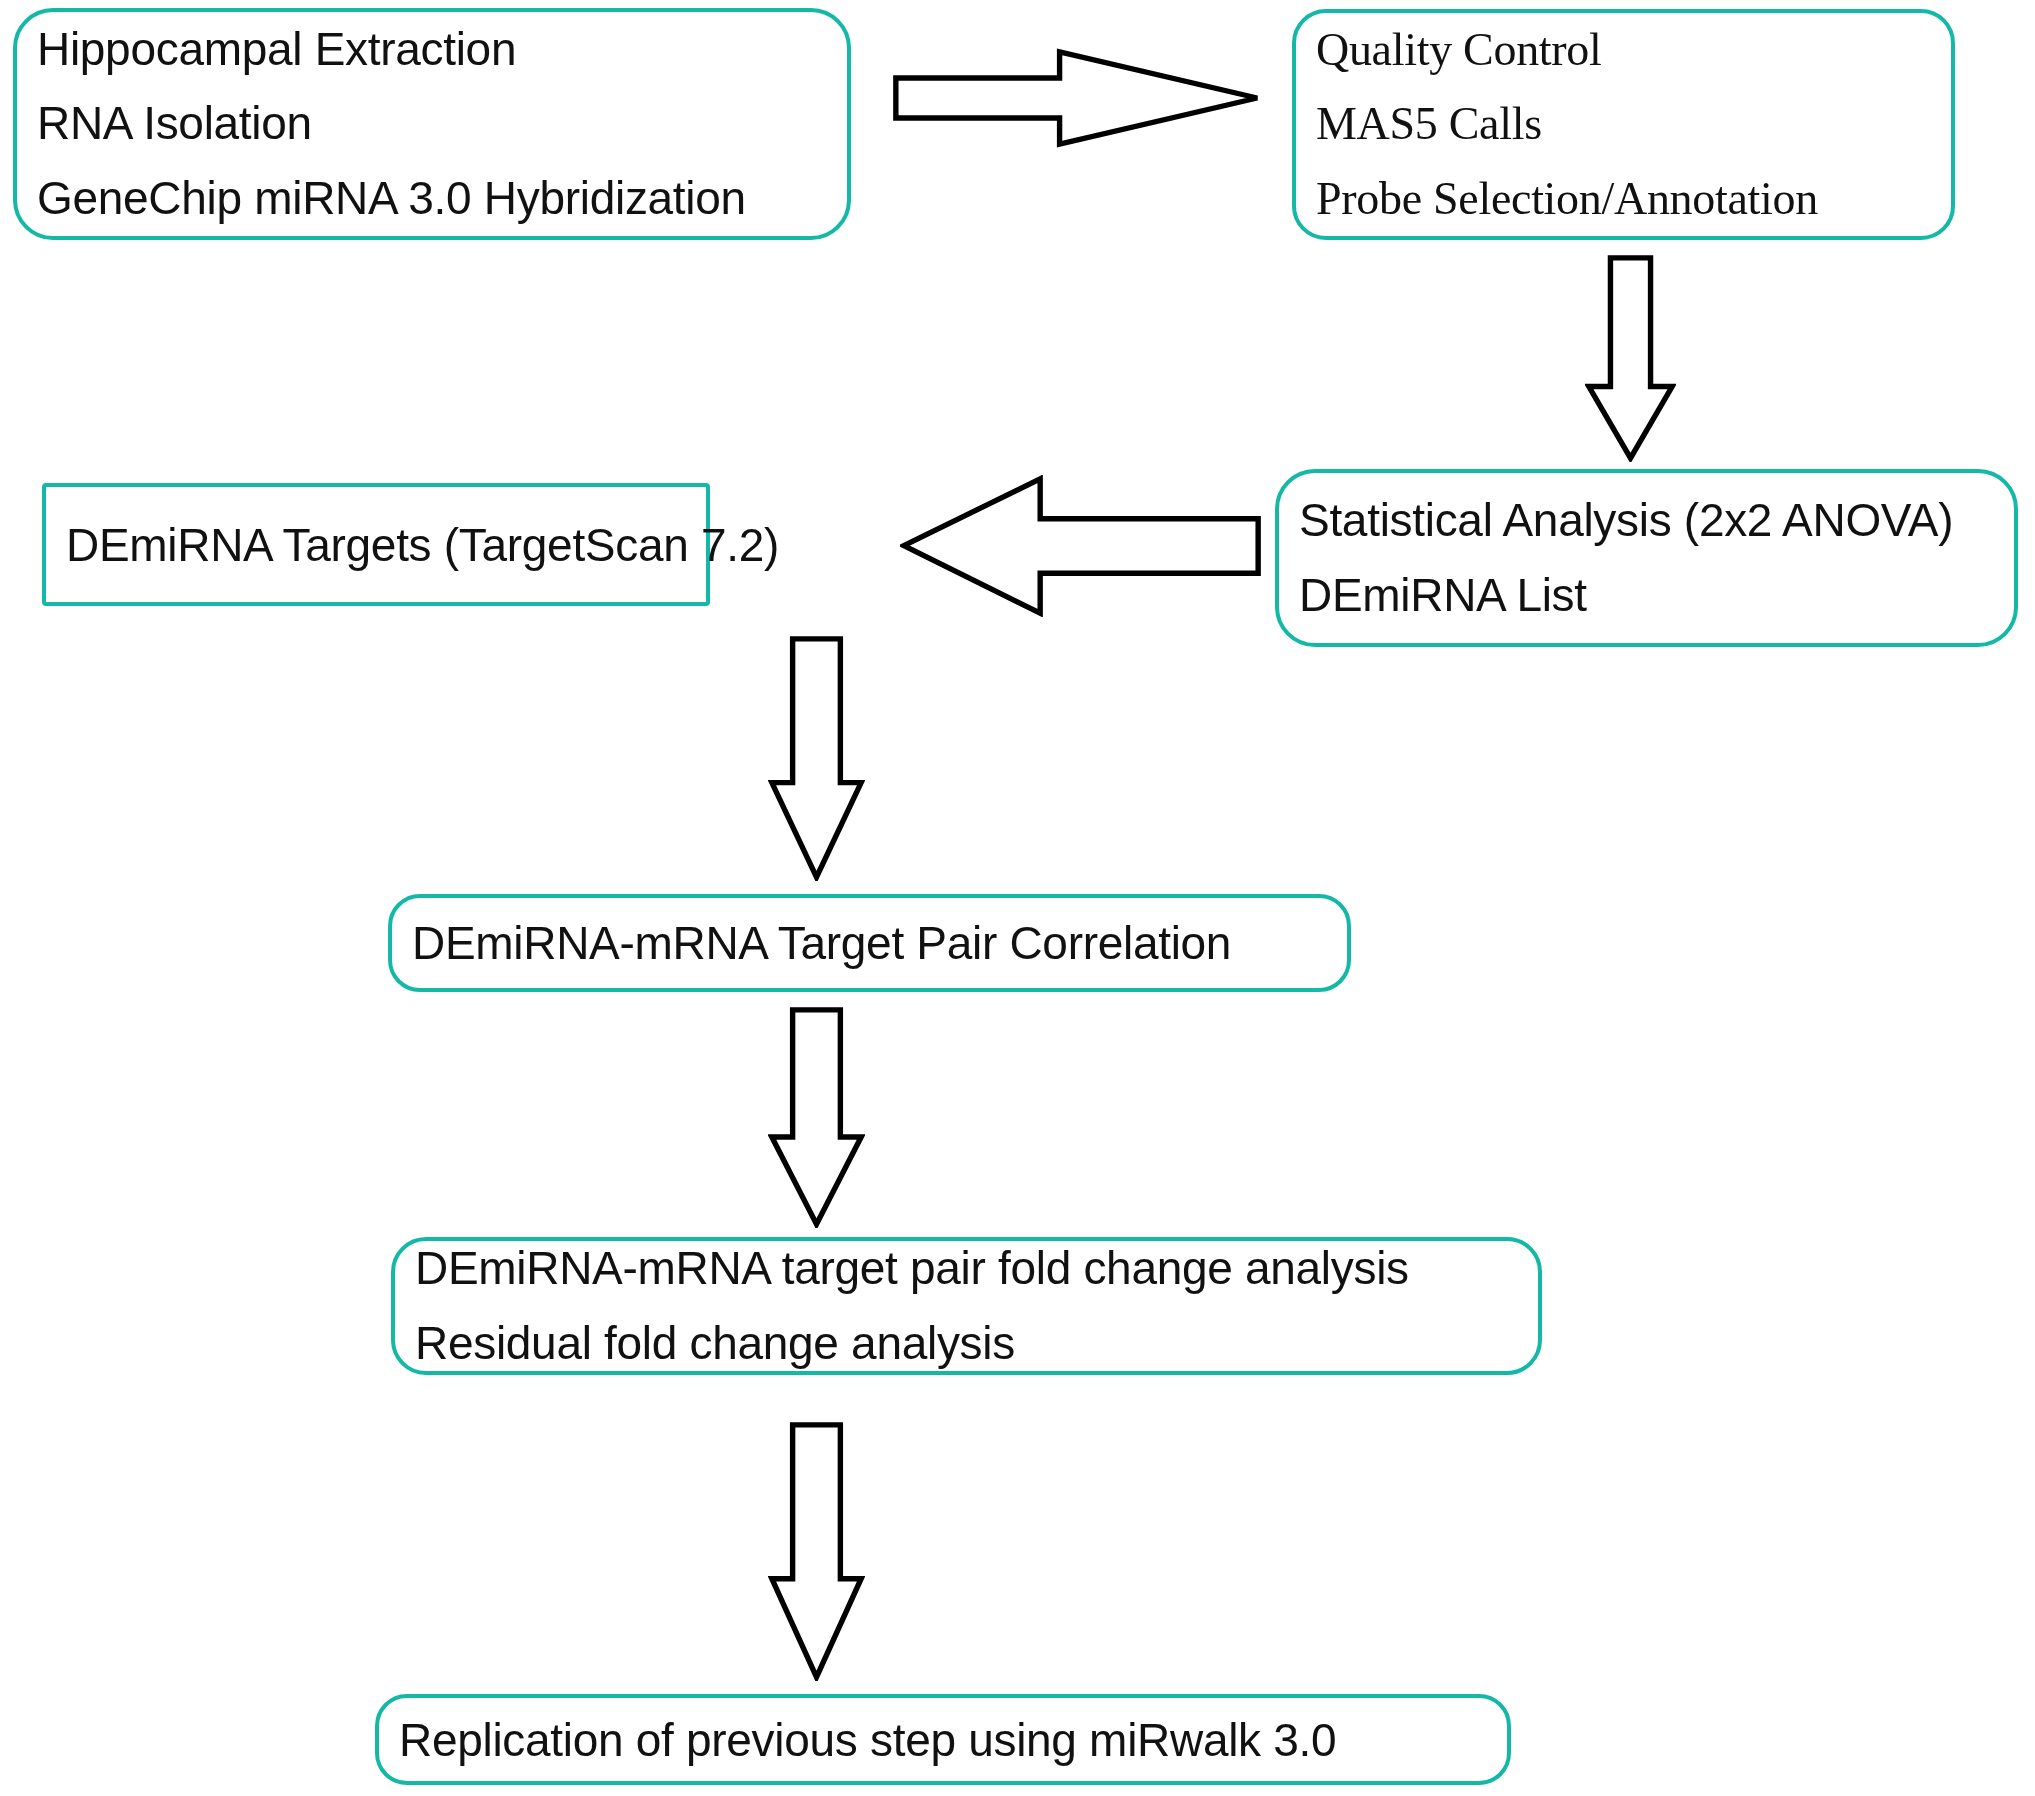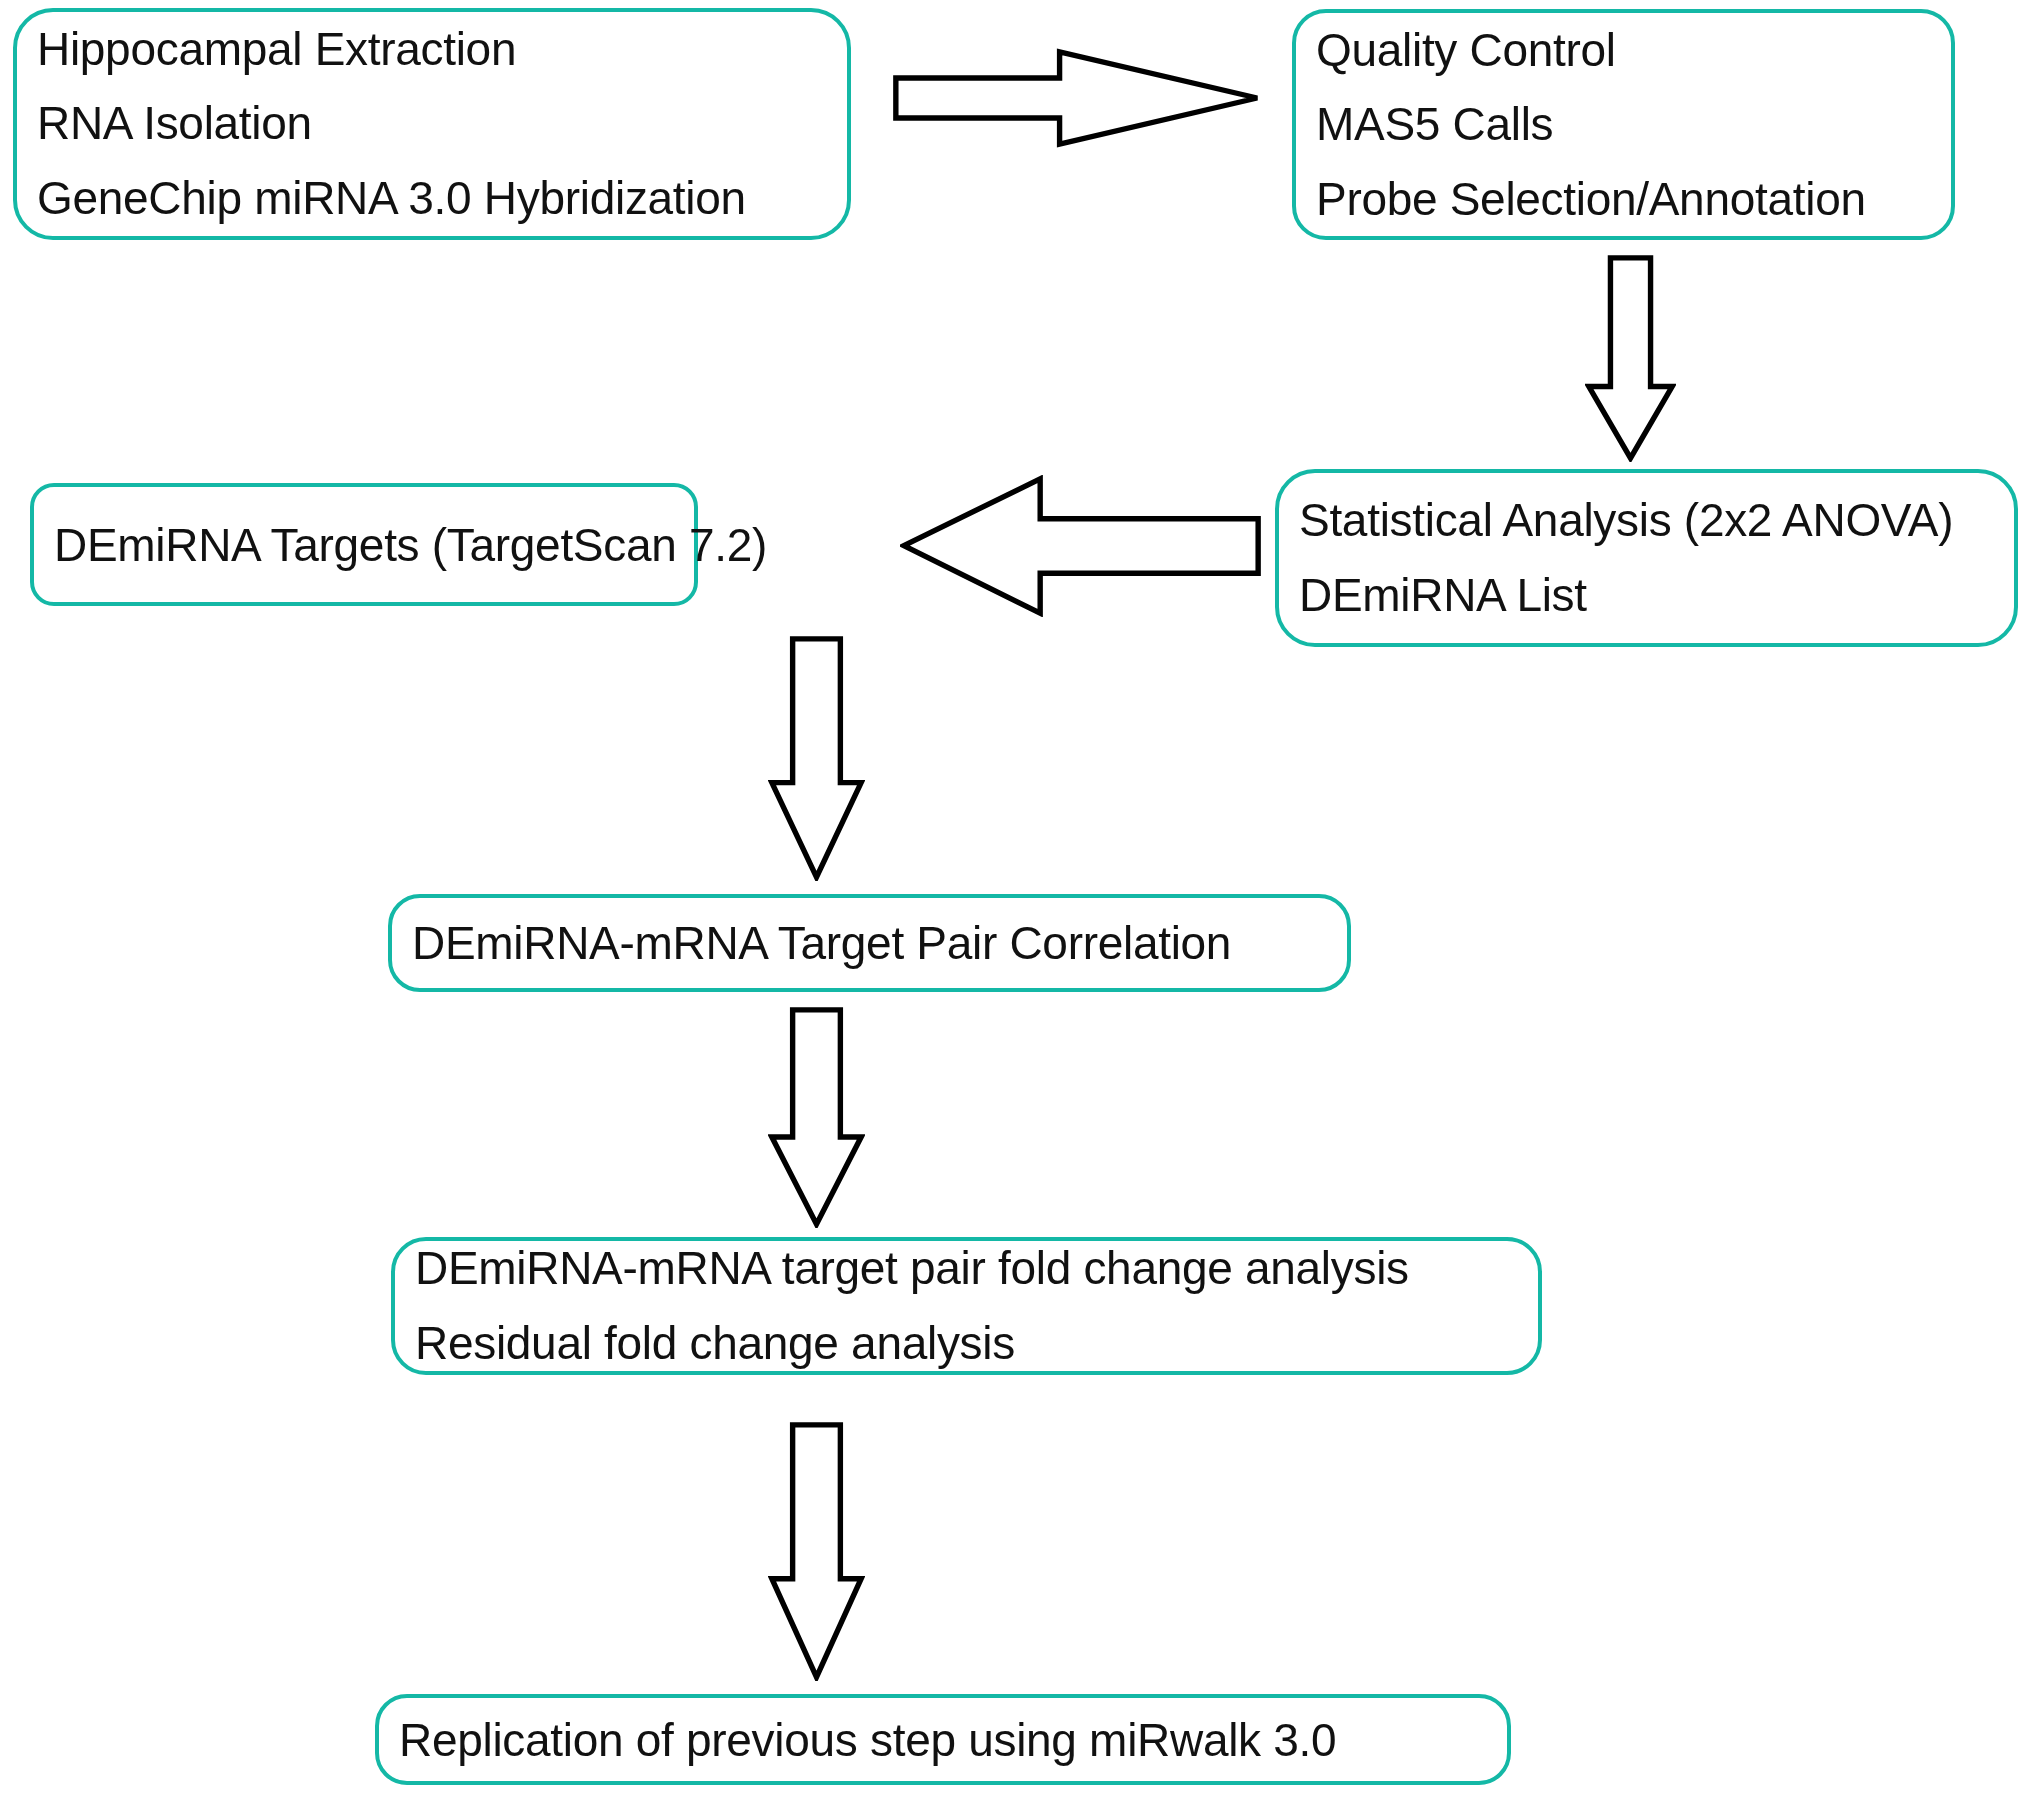--- a/index.html
+++ b/index.html
@@ -36,24 +36,24 @@
     letter-spacing:-0.3px;
     color:#111111;
   }
   .node.single{ justify-content:center; }
   .node.single .line{ line-height:1.0; }
 
   
   #node-extraction{ left:13px;  top:7.7px;   width:838px; height:232px; border-radius:40px; }
   #node-extraction .line{ line-height:1.62; }
 
-  #node-qc{ left:1292px; top:9.2px;  width:663px;  height:231px; border-radius:34px; }
+  #node-qc{ left:1292px; top:9.2px;  width:663px;  height:231px; border-radius:34px;font-family:Liberation Serif, serif; }
   #node-qc .line{ line-height:1.62; }
 
-  #node-targets{ left:30px;  top:483px; width:668px; height:123px; border-radius:24px; }
+  #node-targets{ left:42px;  top:483px; width:668px; height:123px; border-radius:4px; }
 
   #node-stats{ left:1275px; top:469px; width:743px; height:178px; border-radius:40px; }
   #node-stats .line{ line-height:1.62; }
 
   #node-correlation{ left:388px; top:894px; width:963px; height:98px; border-radius:32px; }
 
   #node-foldchange{ left:391px; top:1237px; width:1151px; height:138px; border-radius:35px; }
   #node-foldchange .line{ line-height:1.62; }
 
   #node-replication{ left:375px; top:1694px; width:1136px; height:91px; border-radius:32px; }

